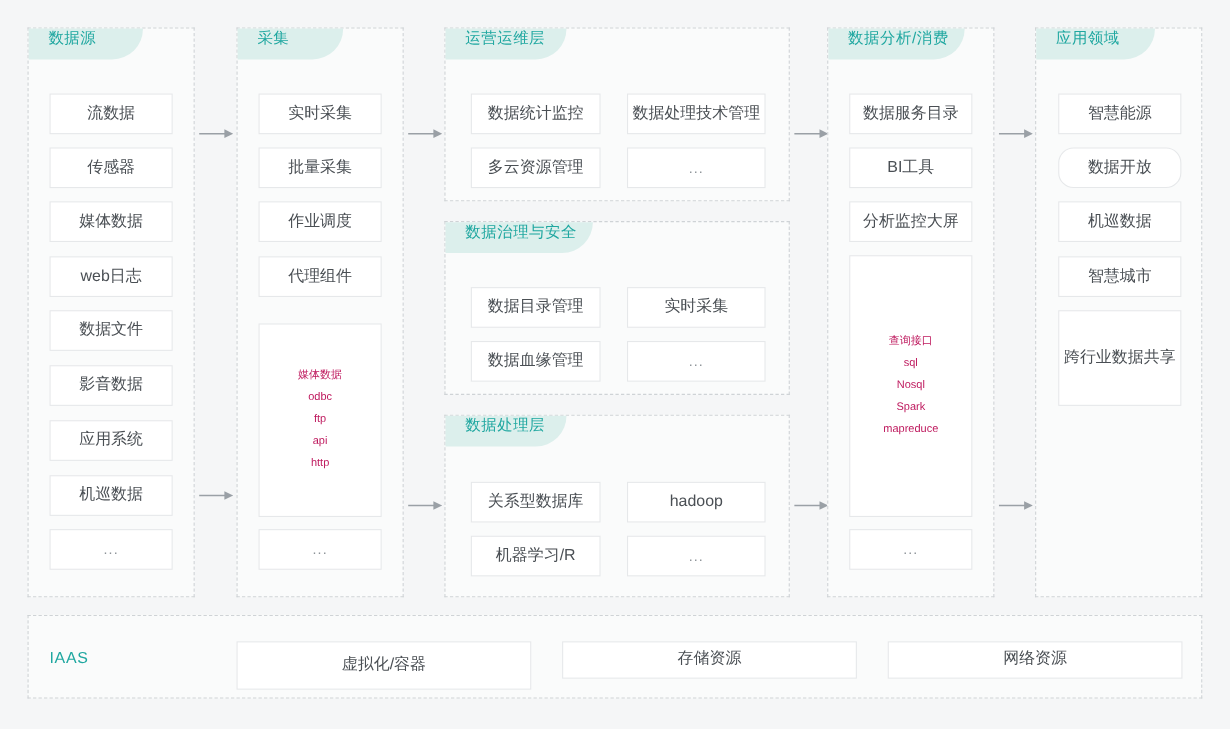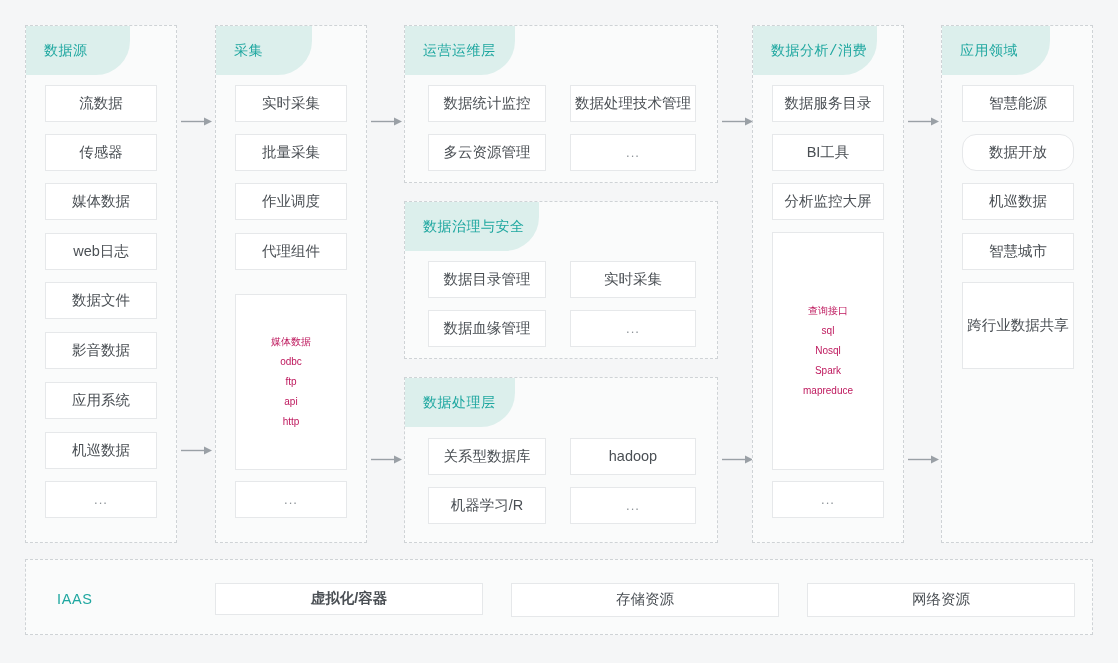--- a/index.html
+++ b/index.html
@@ -28,28 +28,26 @@
     background: #fafbfb;
     border: 1px dashed #cfd3d6;
     box-sizing: border-box;
   }
 
   
   .panel-head {
     position: absolute;
     left: 0;
     top: 0;
-    height: 49px;
+    height: 28px;
     background: #dcefec;
     border-bottom-right-radius: 34px;
     display: flex;
-    align-items: center;
     box-sizing: border-box;
     padding-left: 18px;
-    font-family: Liberation Mono, monospace;
   }
   .panel-head span {
     color: #1fa7a0;
     font-size: 14px;
     letter-spacing: .5px;
     white-space: nowrap;
   }
 
   
   .box {
@@ -309,22 +307,22 @@
       <span>机巡数据</span>
     </div>
   <div class="box" style="left:962px; top:233px; width:112px; height:37px;">
       <span>智慧城市</span>
     </div>
   <div class="box" style="left:962px; top:282px; width:112px; height:87px;">
       <span>跨行业数据共享</span>
     </div>
 
   <div class="panel" style="left:25px; top:559px; width:1068px; height:76px;"></div>
-  <div class="iaas-label" style="left:57px; top:591px;">IAAS</div>
-  <div class="box" style="left:215px; top:583px; width:268px; height:32px;font-weight:bold;">
+  <div class="iaas-label" style="left:45px; top:591px;">IAAS</div>
+  <div class="box" style="left:215px; top:583px; width:268px; height:44px;">
       <span>虚拟化/容器</span>
     </div>
   <div class="box" style="left:511px; top:583px; width:268px; height:34px;">
       <span>存储资源</span>
     </div>
   <div class="box" style="left:807px; top:583px; width:268px; height:34px;">
       <span>网络资源</span>
     </div>
 
 </div>

